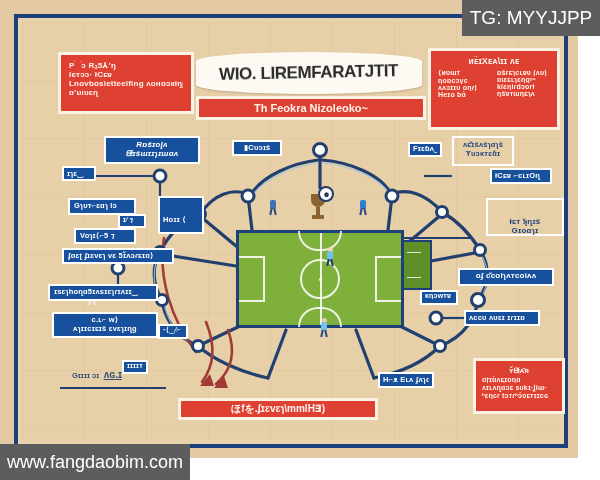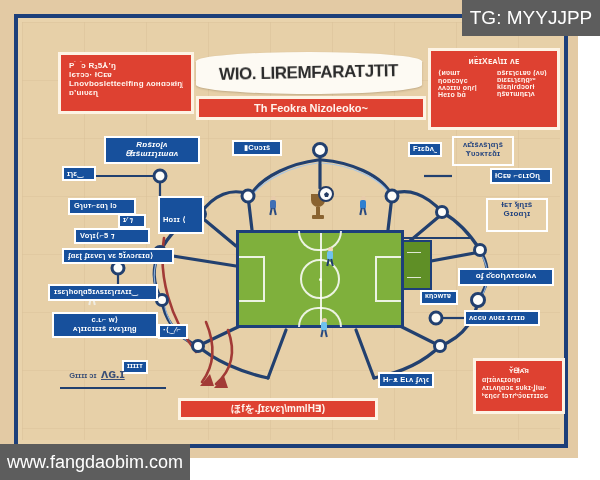--- a/index.html
+++ b/index.html
@@ -284,21 +284,21 @@
     </div>
 
     <div class="box box-blue" style="left:68px;top:198px;width:68px;height:17px;padding:1px 4px;">
       <span class="ln blur" style="font-size:7.5px;">Gɿᴜᴛ⌐ɛɑɿ lɔ</span>
     </div>
 
     <div class="box box-blue" style="left:118px;top:214px;width:28px;height:14px;padding:0 3px;">
       <span class="ln blur" style="font-size:7px;">ɪ⁄  ⁊</span>
     </div>
 
-    <div class="box box-blue" style="left:74px;top:228px;width:76px;height:16px;padding:1px 4px;">
+    <div class="box box-blue" style="left:74px;top:228px;width:62px;height:16px;padding:1px 4px;">
       <span class="ln blur" style="font-size:7.5px;">Voɿɪ⟨⌐5 ⁊</span>
     </div>
 
     <div class="box box-blue" style="left:62px;top:248px;width:112px;height:16px;padding:1px 4px;">
       <span class="ln blur" style="font-size:7.5px;">ʄɑɛʈ ʄɪɛᴠɛɿ ᴠɛ 5ɪ̌ᴧɔɾᴇɪɑ⟩</span>
     </div>
 
     <div class="box box-blue" style="left:48px;top:284px;width:110px;height:17px;padding:1px 4px;">
       <span class="ln blur" style="font-size:7.5px;">ɪsɛɿhoɳɑ5ɪʌsɪɛɿɾɪʌɪɪ‿</span>
     </div>
@@ -342,28 +342,28 @@
 
     <div class="box box-blue" style="left:420px;top:290px;width:38px;height:15px;padding:0 3px;">
       <span class="ln blur" style="font-size:7px;">ᴋɳɔᴡᴛɐ</span>
     </div>
 
     <div class="box box-white" style="left:452px;top:136px;width:62px;height:30px;padding:2px 4px;text-align:center;">
       <span class="ln blur" style="font-size:7.5px;color:#24447f;">ᴧᴇ̌ɪšᴧšɿɑɿš</span>
       <span class="ln blur" style="font-size:7.5px;color:#24447f;">Ɏᴜɔᴋᴛɛɑ̌ɪ</span>
     </div>
 
-    <div class="box box-white" style="left:486px;top:198px;width:62px;height:34px;padding:0 4px;text-align:center;">
+    <div class="box box-white" style="left:486px;top:198px;width:78px;height:34px;padding:17px 4px;text-align:center;">
       <span class="ln blur" style="font-size:8px;color:#24447f;">Ɨᴇᴛ ʞ̌ɳɪš</span>
       <span class="ln blur" style="font-size:8px;color:#24447f;">Gɪoɑɿɪ</span>
     </div>
 
     <div class="plain" style="left:62px;top:364px;width:70px;text-align:center;">
       <span class="ln blur" style="font-size:7.5px;">Gɪɪɪɪ ɔɪ</span>
-      <span class="ln blur" style="font-size:13px;text-decoration:underline;">ᴧɢ.ɪ</span>
+      <span class="ln blur" style="font-size:10px;text-decoration:underline;">ᴧɢ.ɪ</span>
     </div>
 
     <div id="bottom-banner">
       <span class="blur">ほfを.ʄɪɛᴠɛɿ\mmlH∃)</span>
     </div>
 
   </div>
 
   <div class="wm" id="wm-top">
     <span>TG: MYYJJPP</span>

